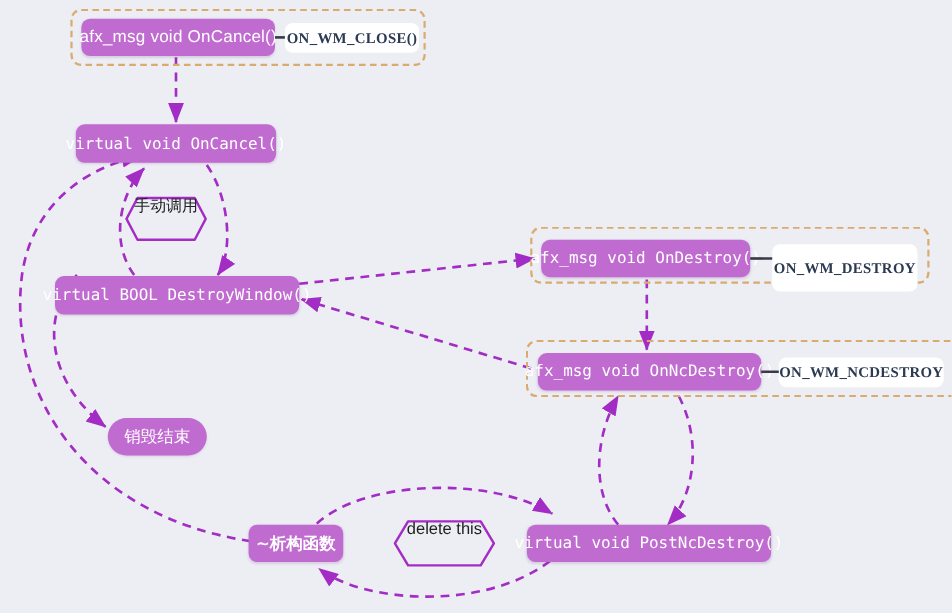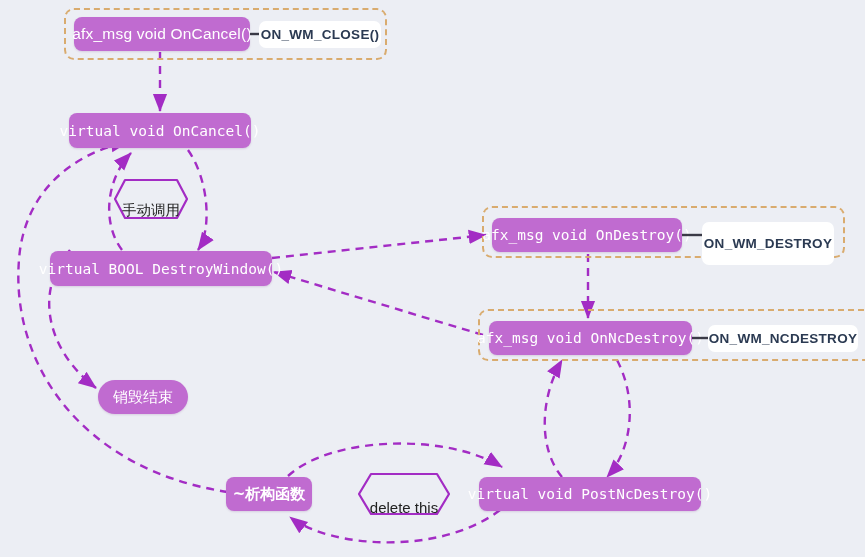--- a/index.html
+++ b/index.html
@@ -65,31 +65,31 @@
   
   .macro{
     position:absolute;
     box-sizing:border-box;
     background:#ffffff;
     color:#2b3a52;
     border-radius:7px;
     display:flex;
     align-items:center;
     justify-content:center;
-    font-family:Liberation Sans, sans-serif;
+    font-family:Liberation Serif, serif;
     font-size:13.5px;
     font-weight:bold;
     letter-spacing:.3px;
     white-space:nowrap;
   }
   
   .hex{
     position:absolute;
     display:flex;
-    align-items:flex-end;
+    align-items:flex-start;
     justify-content:center;
     color:#222222;
     white-space:nowrap;
     z-index:3;
   }
   .hex .hex-label{
     position:relative;
     z-index:2;
     font-family:"DejaVu Sans","Liberation Sans",sans-serif;
     font-size:14.5px;

